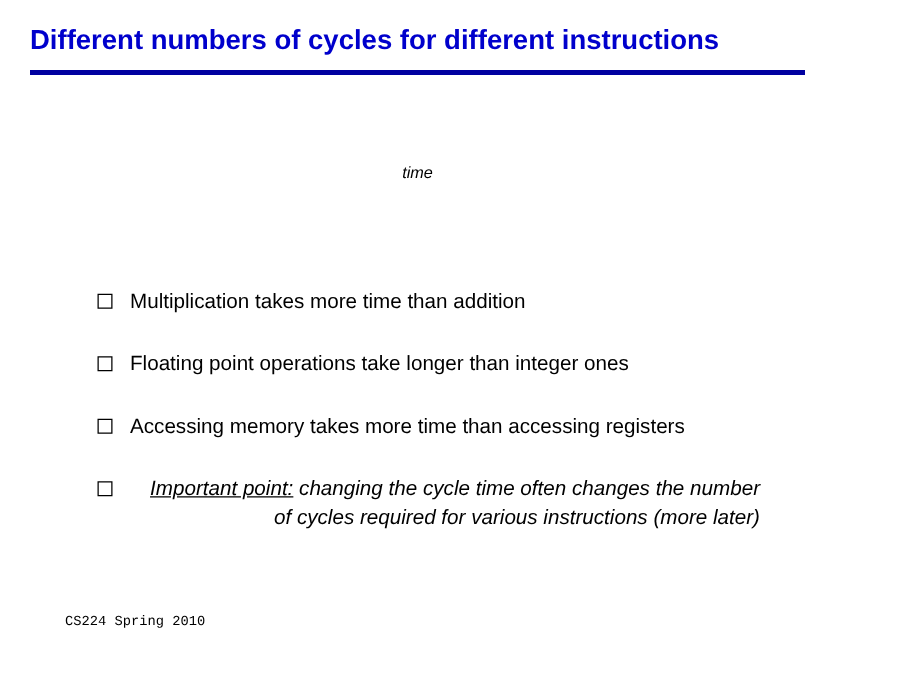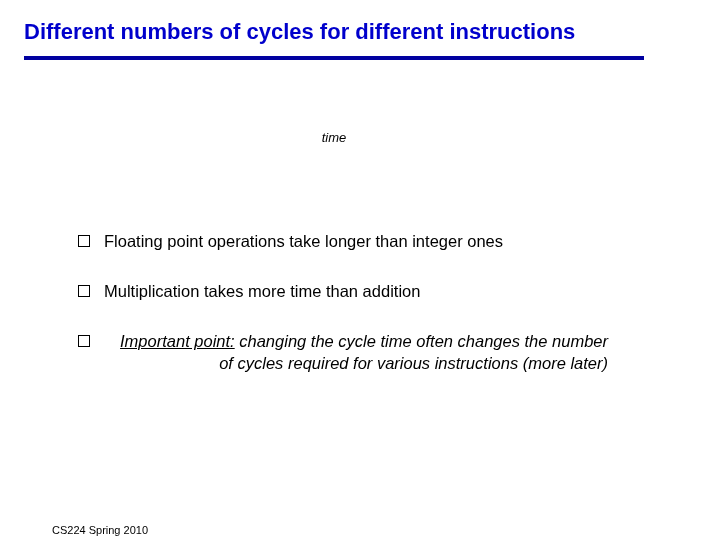--- a/index.html
+++ b/index.html
@@ -70,51 +70,56 @@
   .italic-underline {
     font-style: italic;
     text-align: right;
   }
   .italic-underline .lead {
     text-decoration: underline;
   }
   .footer {
     position: absolute;
     left: 52px;
-    bottom: 4px;
+    bottom: 36px;
     font-size: 11px;
     color: #000;
+    font-family: Liberation Mono, monospace;
   }
 </style>
 </head>
 <body>
 
 <div class="slide">
 
   <div class="title-block">
     <div class="title">Different numbers of cycles for different instructions</div>
     <hr class="rule">
   </div>
 
   <div class="diagram-area">
     <div class="time-label">time</div>
   </div>
 
   <div class="bullets">
 
     <div class="bullet-row">
       <span class="bullet-box"></span>
+      <span class="bullet-text">Multiplication takes more time than addition</span>
+    </div>
+
+    <div class="bullet-row">
+      <span class="bullet-box"></span>
       <span class="bullet-text">Floating point operations take longer than integer ones</span>
     </div>
 
     <div class="bullet-row">
       <span class="bullet-box"></span>
-      <span class="bullet-text">Multiplication takes more time than addition</span>
+      <span class="bullet-text">Accessing memory takes more time than accessing registers</span>
     </div>
-
 
     <div class="bullet-row">
       <span class="bullet-box"></span>
       <span class="bullet-text italic-underline"><span class="lead">Important point:</span><span>  changing the cycle time often changes the number of cycles required for various instructions (more later)</span></span>
     </div>
 
   </div>
 
   <div class="footer">CS224 Spring 2010</div>
 

